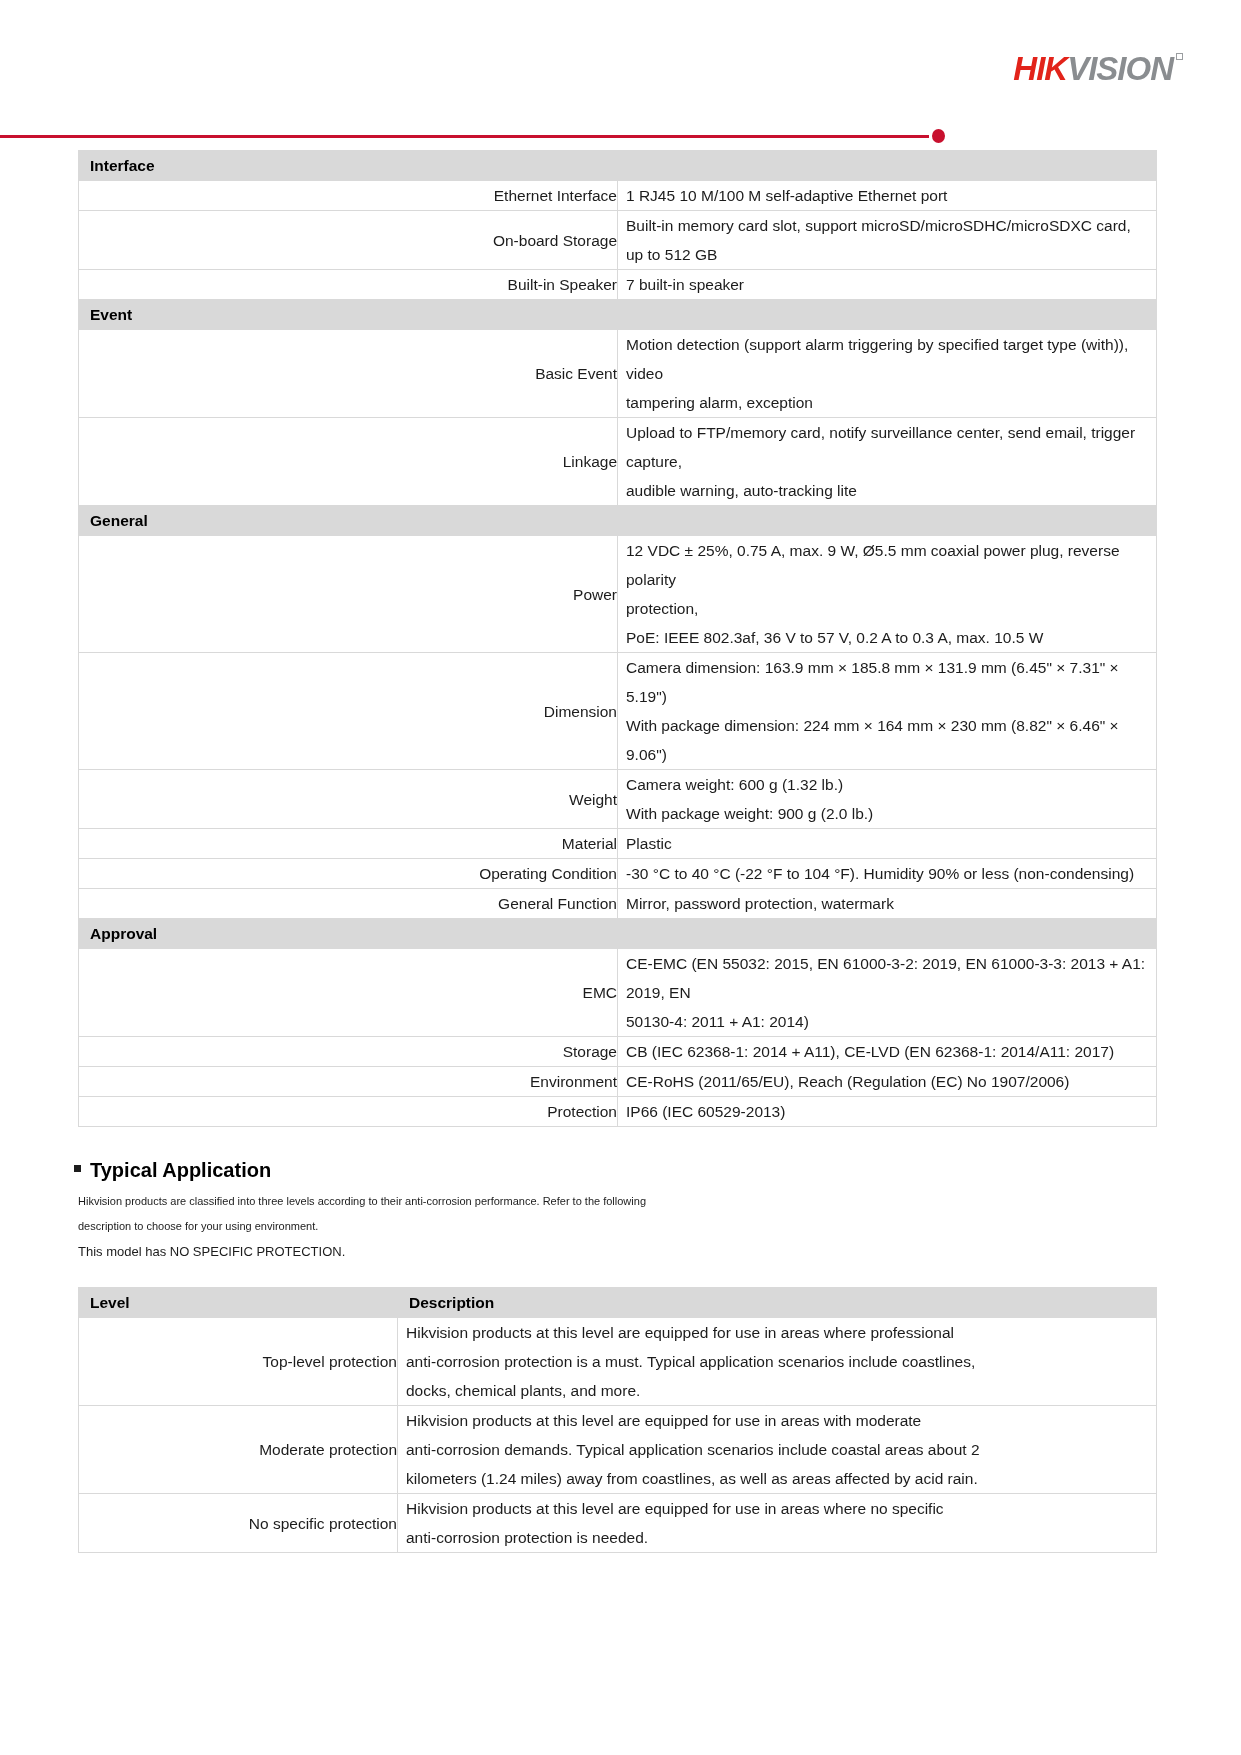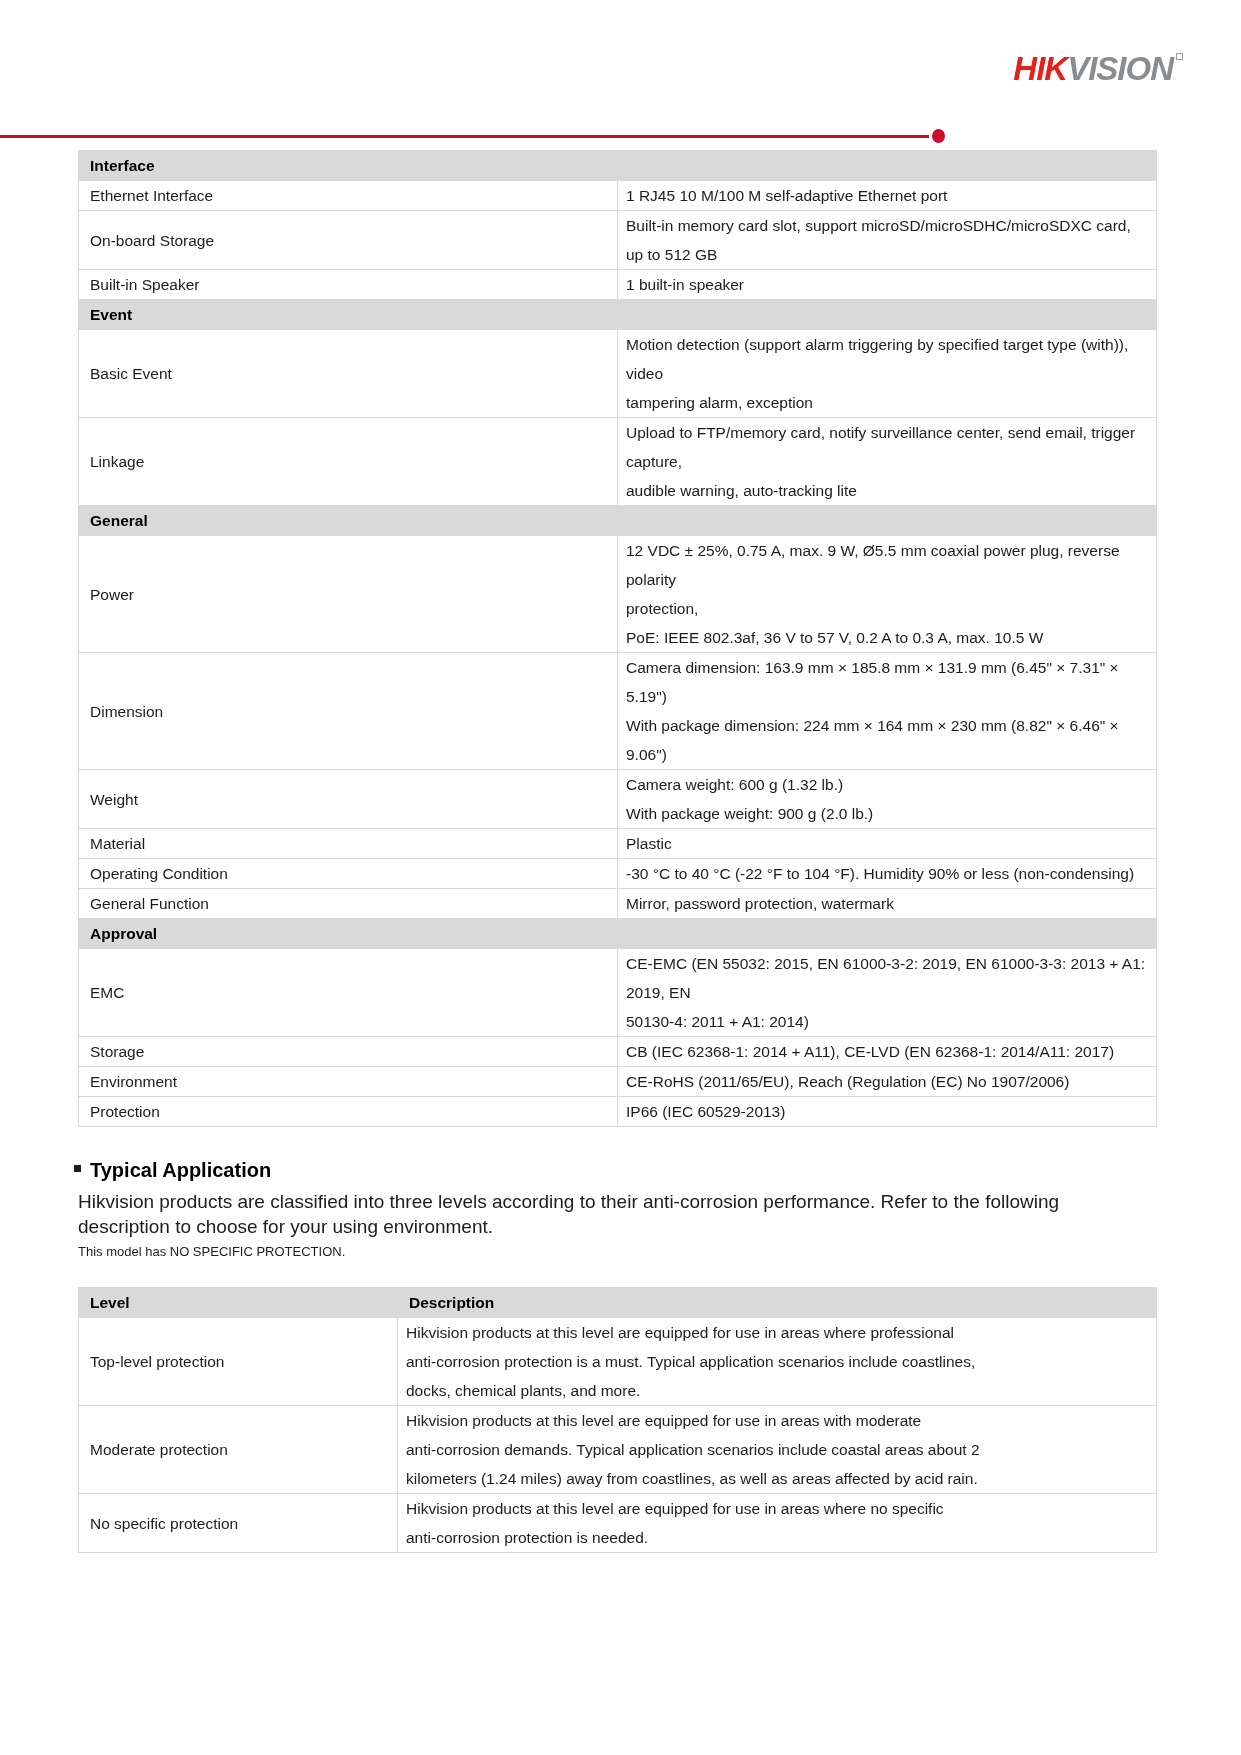--- a/index.html
+++ b/index.html
@@ -78,20 +78,21 @@
   th.section, th.colhead {
     background: #d9d9d9;
     font-weight: bold;
     color: #000;
     padding-left: 11px;
     height: 29px;
   }
   td.lbl {
     width: 319px;
     padding-left: 11px;
+    text-align: right;
   }
   td.val {
     padding-left: 8px;
     padding-right: 6px;
     white-space: pre-line;
   }
 
   
   .section-heading {
     margin-top: 32px;
@@ -105,21 +106,21 @@
   }
   .square-bullet {
     width: 7px;
     height: 7px;
     background: #1c1c1c;
     flex: 0 0 auto;
     margin-top: -4px;
   }
   .intro {
     margin-top: 7px;
-    font-size: 19px;
+    font-size: 11px;
     line-height: 25px;
     white-space: pre-line;
   }
   .note {
     font-size: 13px;
     line-height: 25px;
   }
   .app-table { margin-top: 23px; }
 </style>
 </head>
@@ -143,21 +144,21 @@
         <tr>
           <td class="lbl">Ethernet Interface</td>
           <td class="val">1 RJ45 10 M/100 M self-adaptive Ethernet port</td>
         </tr>
         <tr>
           <td class="lbl">On-board Storage</td>
           <td class="val">Built-in memory card slot, support microSD/microSDHC/microSDXC card, up to 512 GB</td>
         </tr>
         <tr>
           <td class="lbl">Built-in Speaker</td>
-          <td class="val">1 built-in speaker</td>
+          <td class="val">7 built-in speaker</td>
         </tr>
 
         <tr>
           <th class="section" colspan="2">Event</th>
         </tr>
         <tr>
           <td class="lbl">Basic Event</td>
           <td class="val">Motion detection (support alarm triggering by specified target type (with)), video
 tampering alarm, exception</td>
         </tr>

